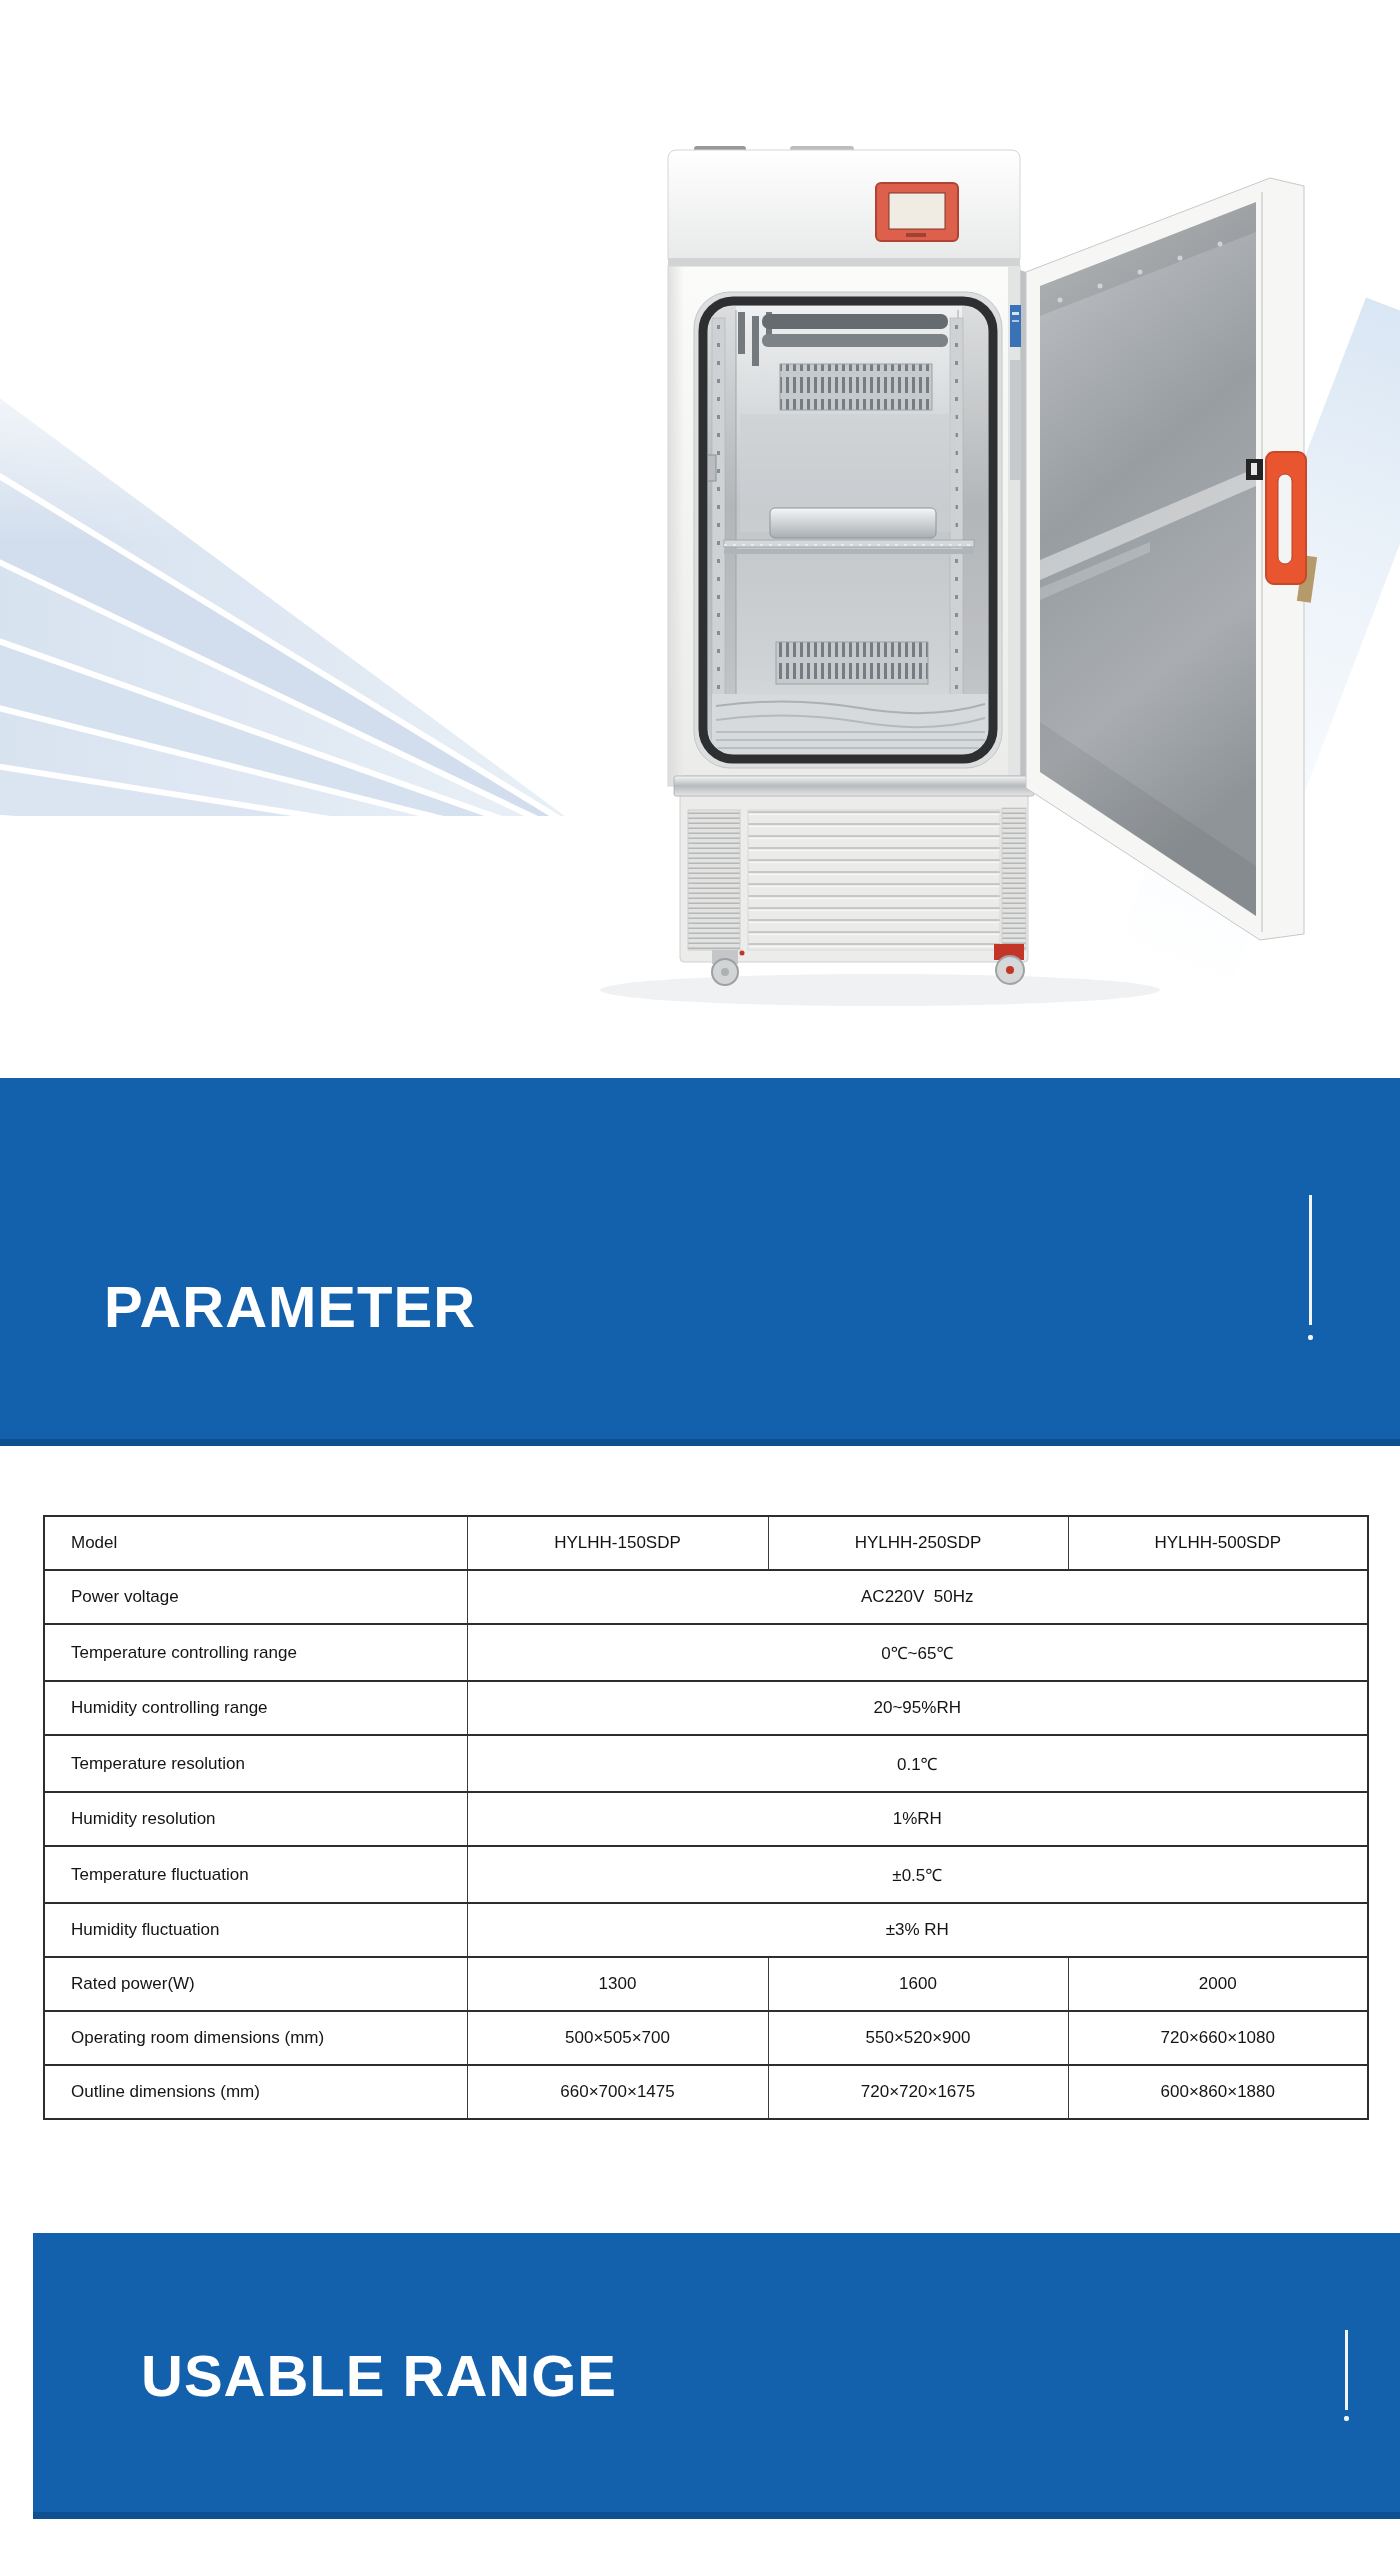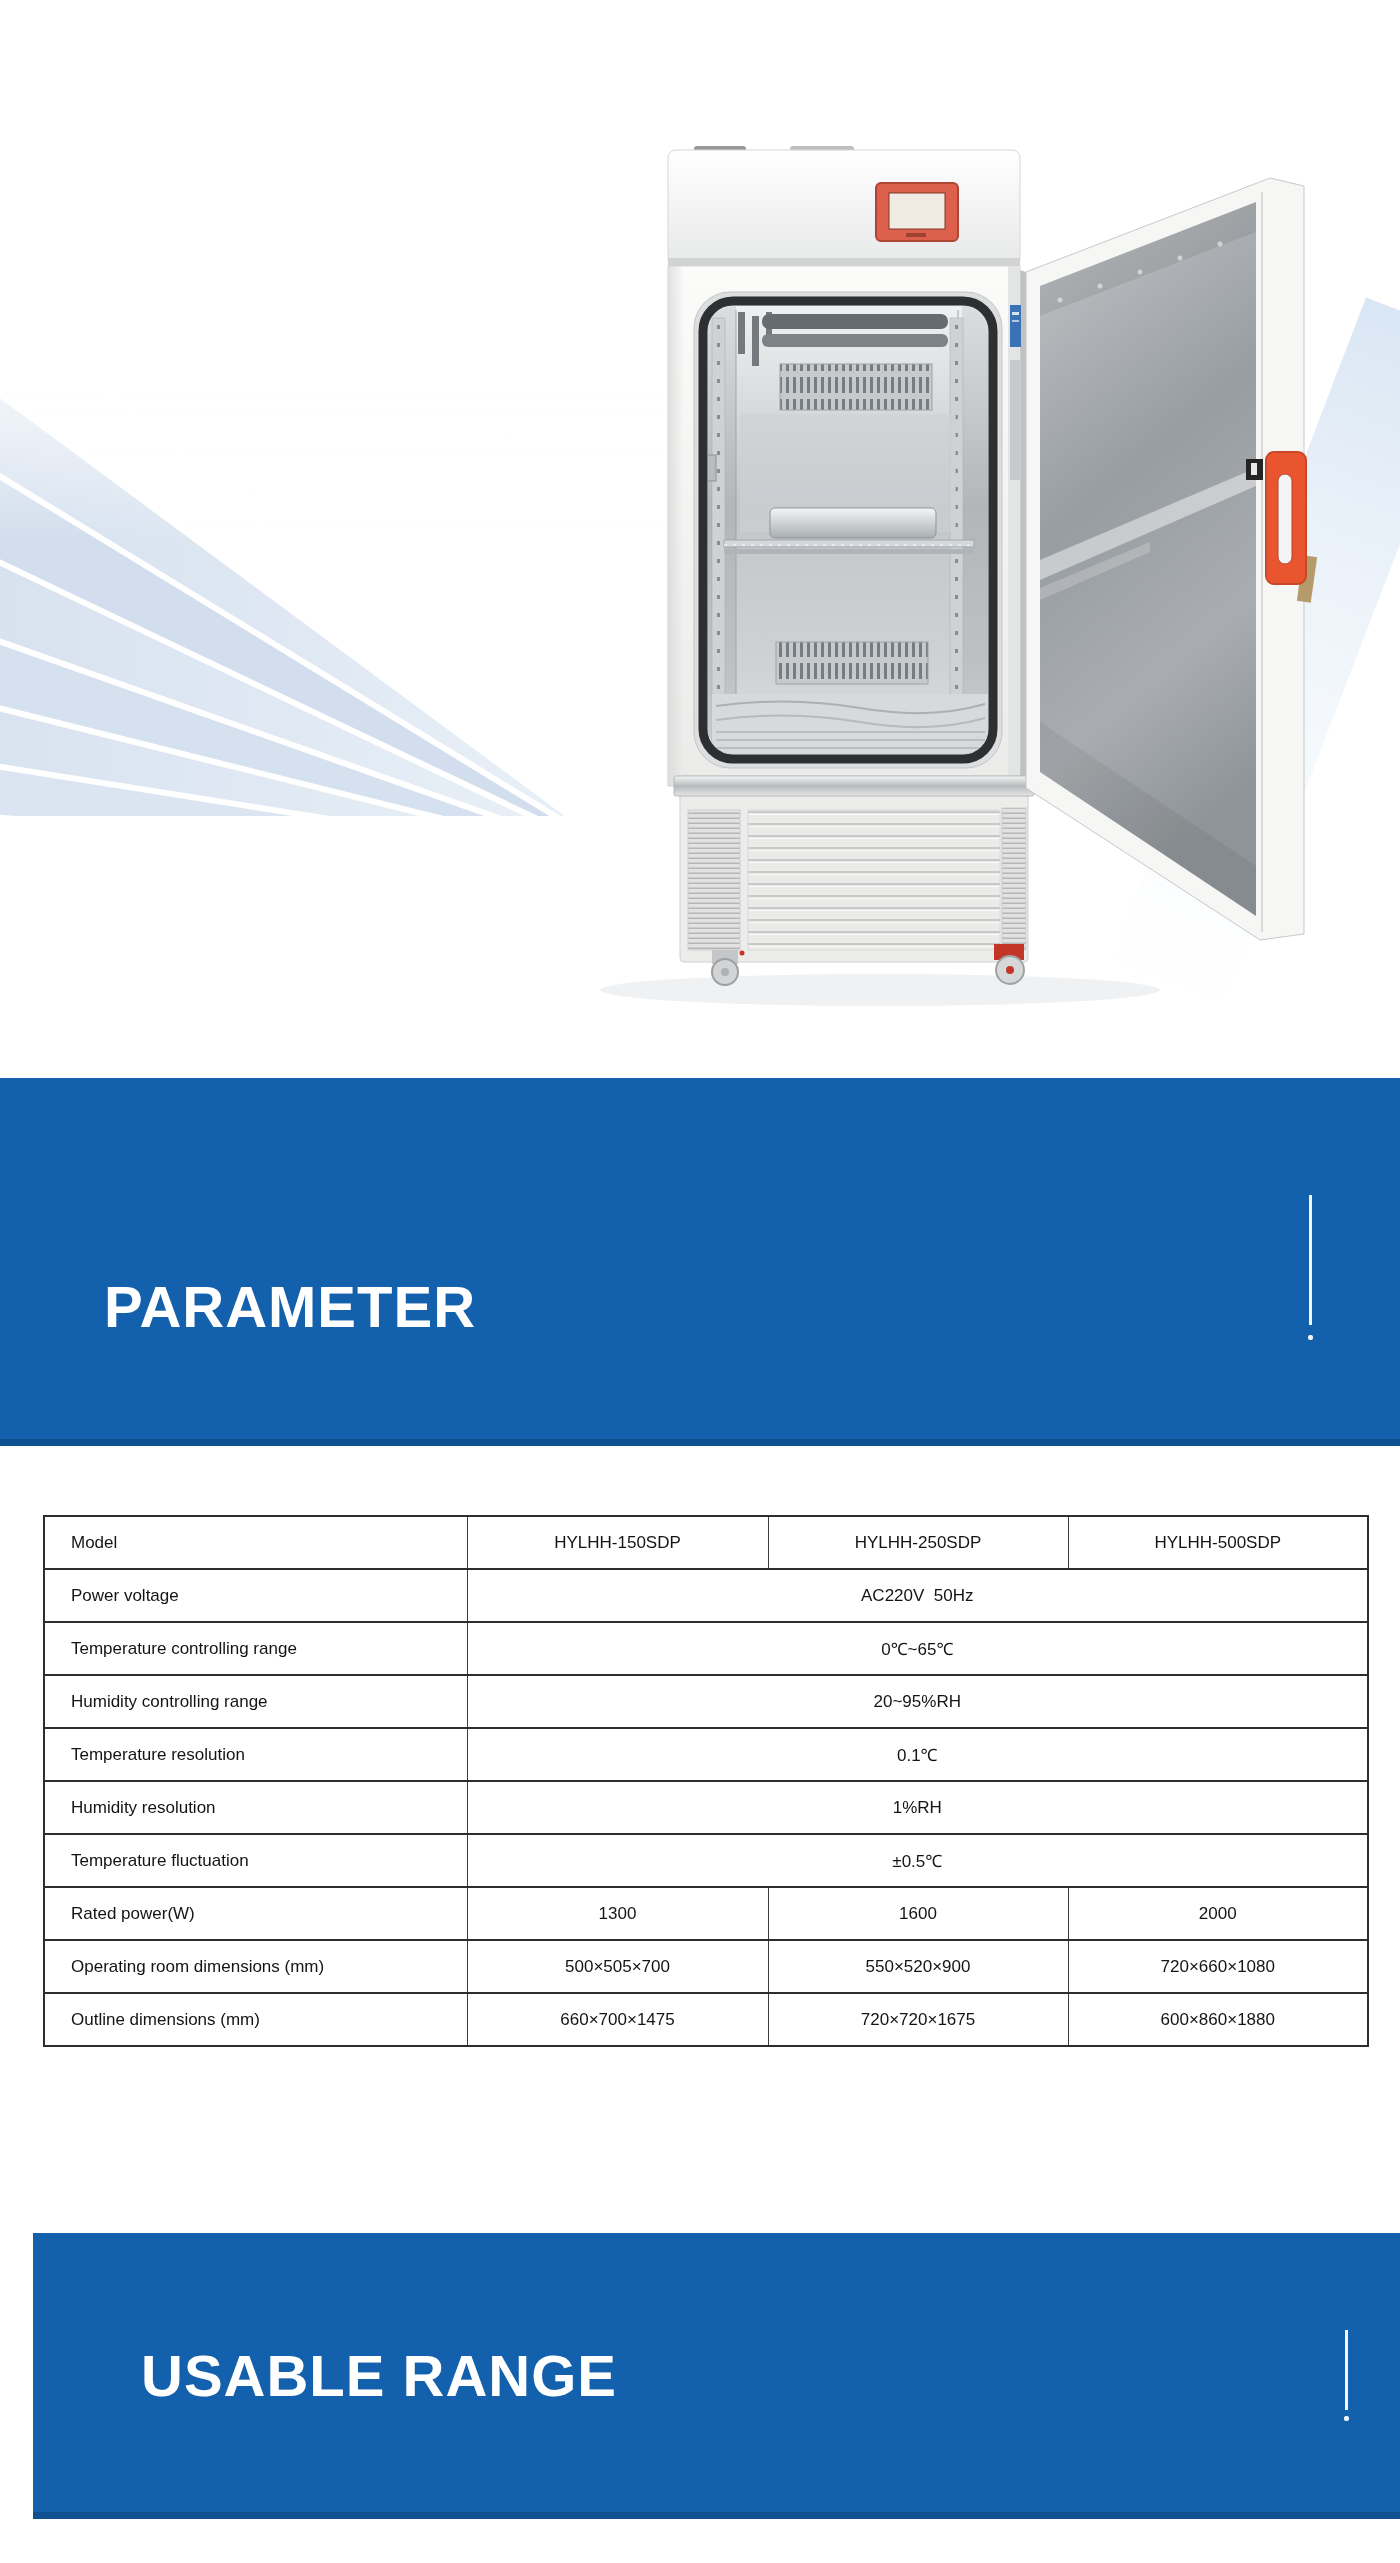--- a/index.html
+++ b/index.html
@@ -30,21 +30,21 @@
 
   
   .spec-table{
     position:absolute;left:43px;top:1515px;width:1324px;
     border-collapse:collapse;table-layout:fixed;
     font-size:17px;color:#141414;
   }
   .spec-table td{
     border-left:1px solid #3c3c3c;border-right:1px solid #3c3c3c;
     border-top:2px solid #2d2d2d;border-bottom:2px solid #2d2d2d;
-    background:#ffffff;padding:0;
+    background:#ffffff;padding:16px;
   }
   .spec-table tr{height:53px;}
   .spec-table td.lbl{text-align:left;padding-left:26px;}
   .spec-table td.val{text-align:center;white-space:pre;}
   .spec-table{border:2px solid #2d2d2d;}
 </style>
 </head>
 <body>
 
 <div class="photo-section">
@@ -305,20 +305,24 @@
     </tr>
     <tr>
       <td class="lbl">Humidity resolution</td>
       <td class="val" colspan="3">1%RH</td>
     </tr>
     <tr>
       <td class="lbl">Temperature fluctuation</td>
       <td class="val" colspan="3">±0.5℃</td>
     </tr>
     <tr>
+      <td class="lbl">Humidity fluctuation</td>
+      <td class="val" colspan="3">±3% RH</td>
+    </tr>
+    <tr>
       <td class="lbl">Rated power(W)</td>
       <td class="val">1300</td>
       <td class="val">1600</td>
       <td class="val">2000</td>
     </tr>
     <tr>
       <td class="lbl">Operating room dimensions (mm)</td>
       <td class="val">500×505×700</td>
       <td class="val">550×520×900</td>
       <td class="val">720×660×1080</td>

